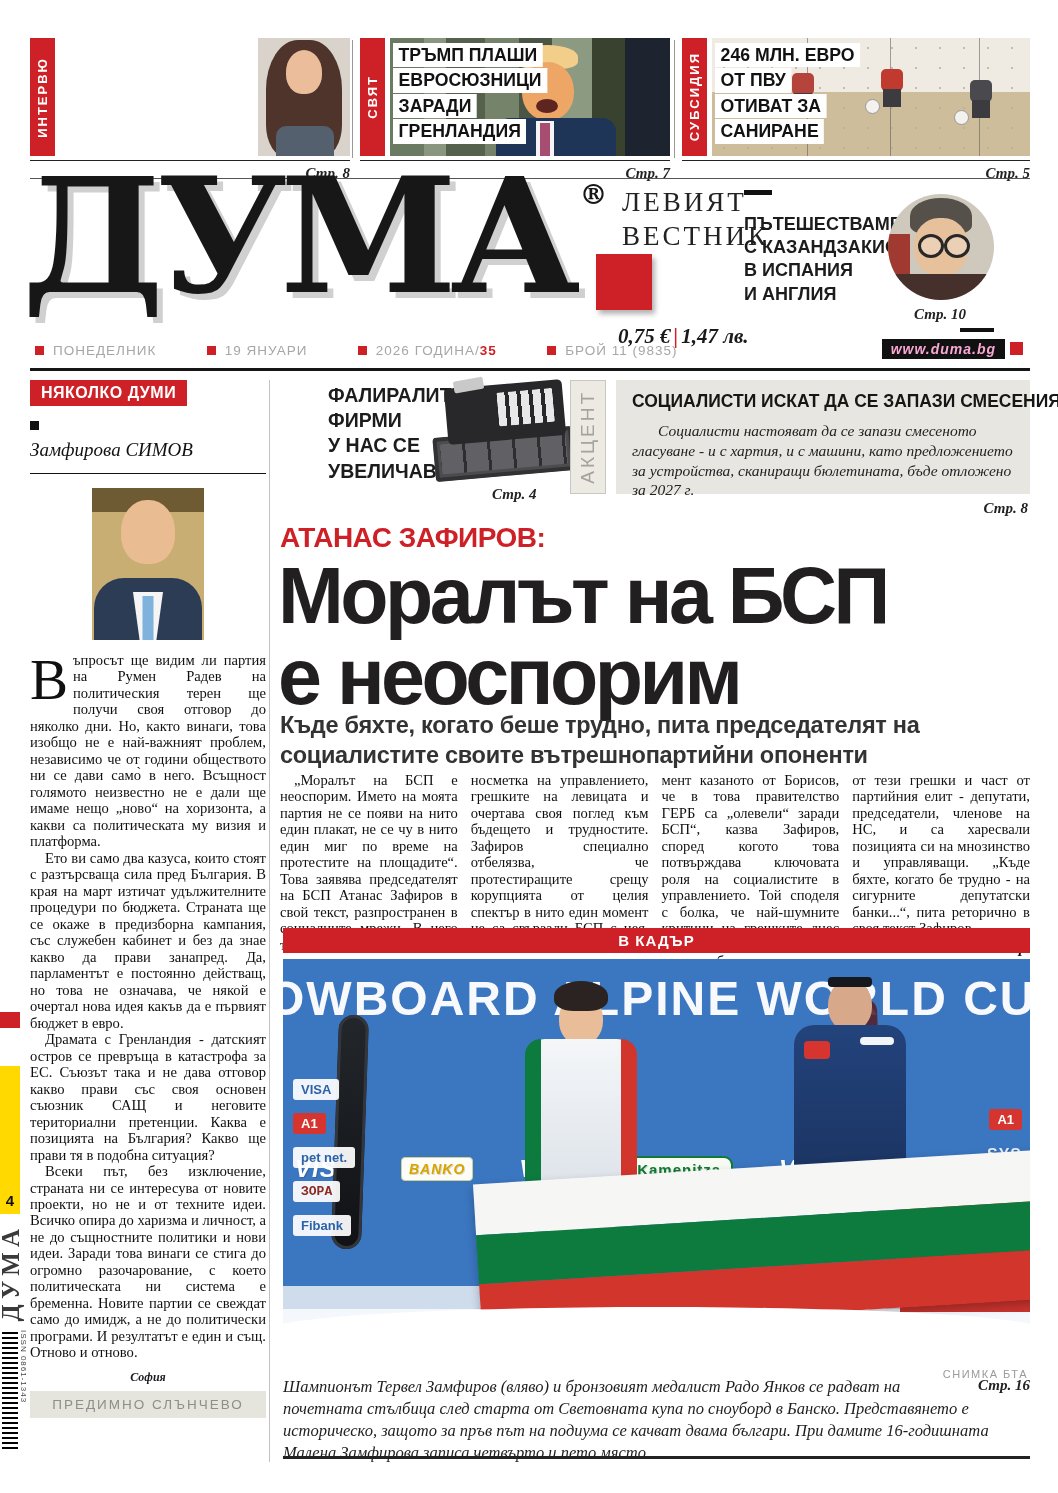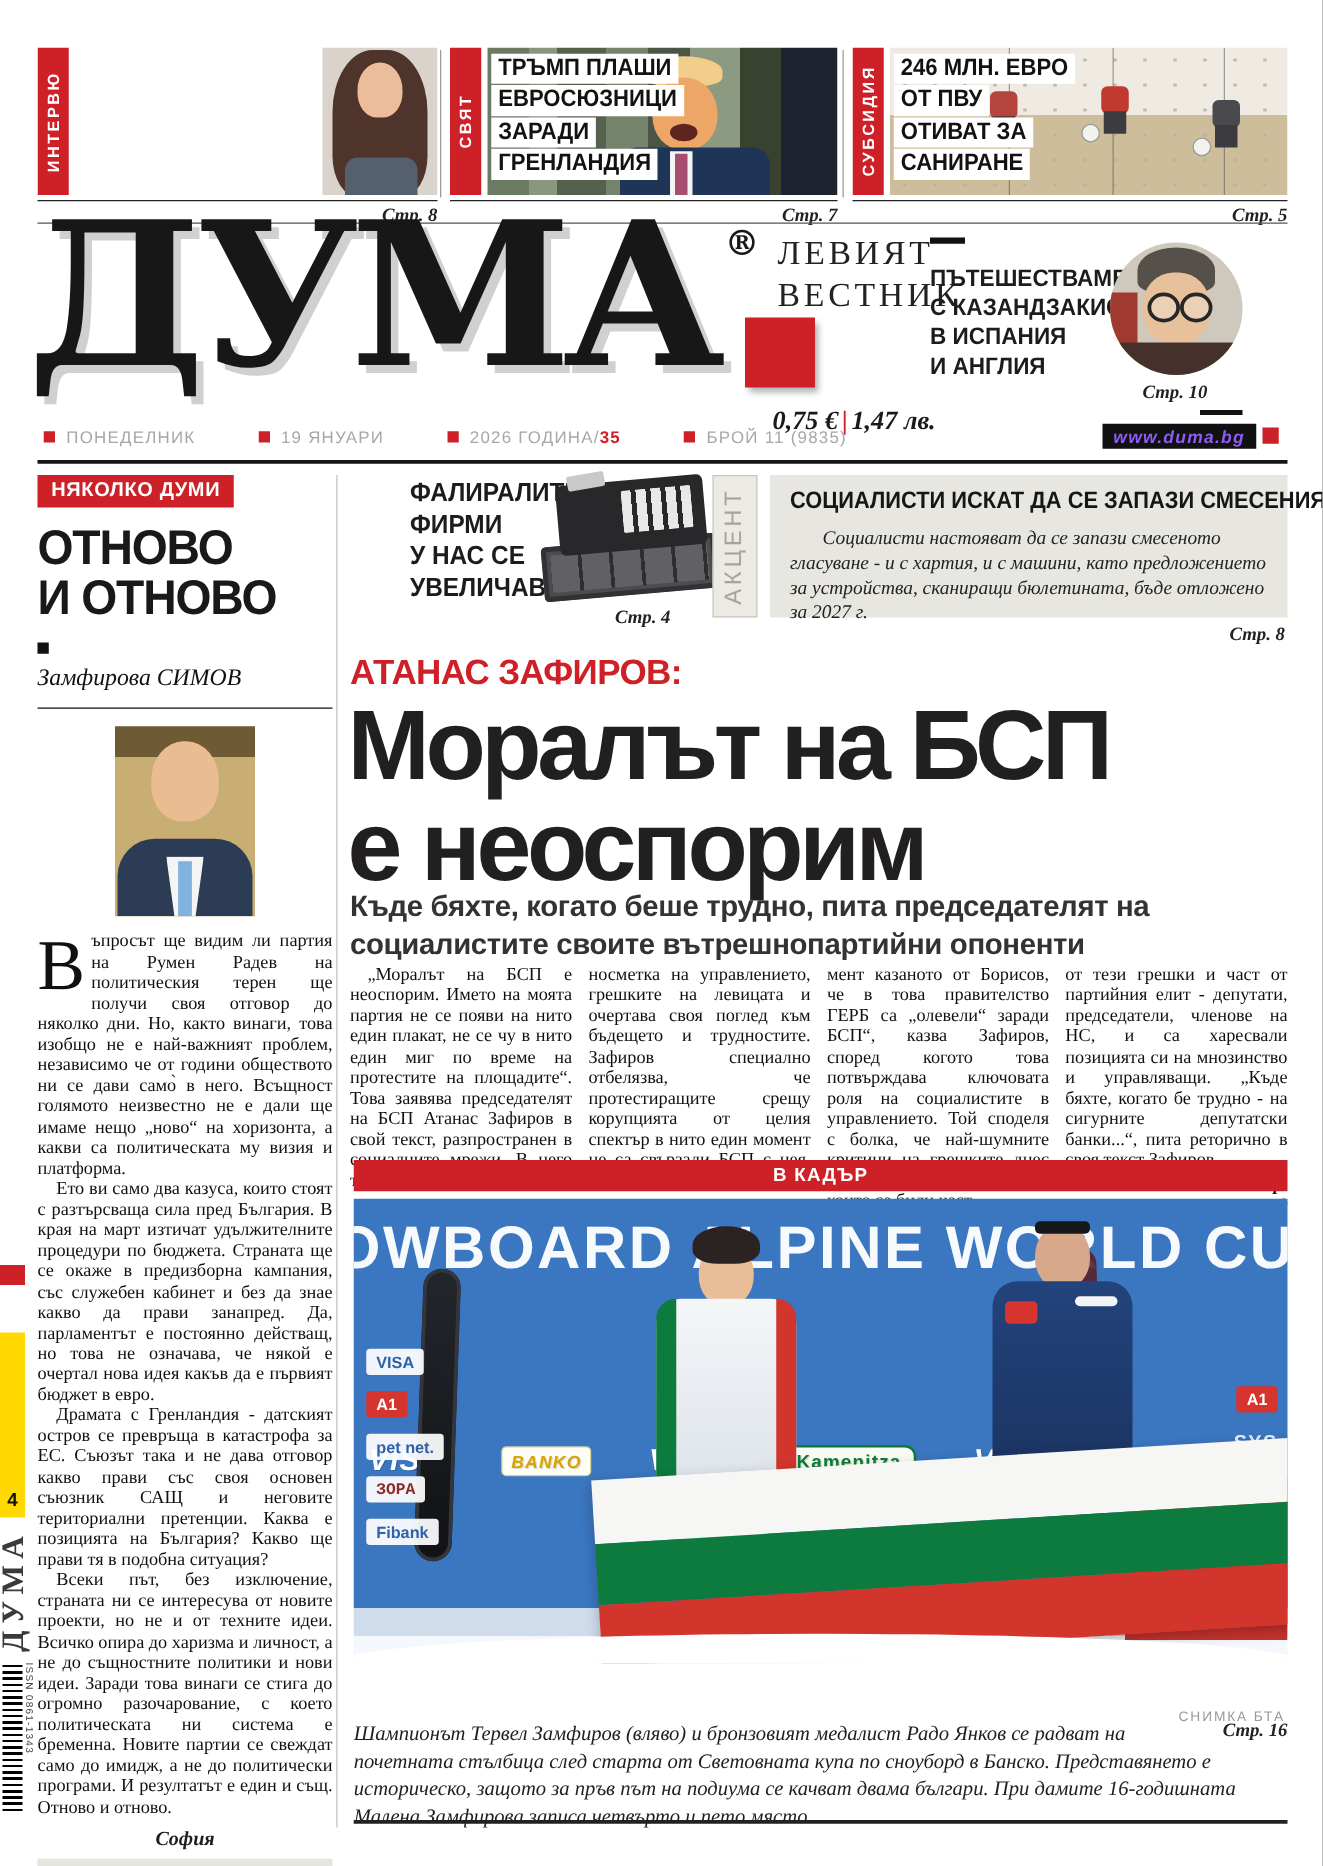--- a/index.html
+++ b/index.html
@@ -67,21 +67,21 @@
   .mh-page{position:absolute;left:884px;top:124px;}
   .mh-page-dash{position:absolute;left:930px;top:146px;width:34px;height:4px;background:#111;}
   .price{position:absolute;left:588px;top:142px;font-family:"Liberation Serif",serif;font-style:italic;font-weight:bold;font-size:21px;color:#1a1a1a;}
   .price .sep{color:var(--red);padding:0 3px;}
 
   
   #dateline{position:absolute;left:35px;top:341px;width:1000px;height:24px;}
   .dl-item{display:inline-flex;align-items:center;margin-right:46px;color:#a7a7a7;font-size:13.5px;letter-spacing:1px;}
   .dl-sq{width:9px;height:9px;background:var(--red);margin-right:9px;}
   .dl-red{color:var(--red);font-weight:bold;}
-  .website{position:absolute;right:30px;top:-2px;background:#111;color:#8b5cf6;font-weight:bold;font-size:14px;
+  .website{position:absolute;right:30px;top:-2px;background:#111;color:#f9a8d4;font-weight:bold;font-size:14px;
            letter-spacing:1px;padding:2px 9px;font-style:italic;}
   .web-sq{position:absolute;right:12px;top:1px;width:13px;height:13px;background:var(--red);}
   .black-rule{position:absolute;left:30px;right:28px;top:368px;height:3px;background:#151515;}
 
   
   .edge-red{position:absolute;left:0;top:1012px;width:20px;height:16px;background:var(--red);}
   .edge-yellow{position:absolute;left:0;top:1066px;width:20px;height:148px;background:#ffd900;
                display:flex;align-items:flex-end;justify-content:center;padding-bottom:5px;box-sizing:border-box;
                font-weight:bold;font-size:15px;color:#111;}
   .edge-duma{position:absolute;left:-3px;top:1224px;writing-mode:vertical-rl;transform:rotate(180deg);
@@ -105,21 +105,21 @@
             background:linear-gradient(180deg,#6e5a33 0 16%,#c9ae74 16% 100%);}
   .po-head{position:absolute;top:12px;left:50%;transform:translateX(-50%);width:54px;height:64px;background:#e9bc92;border-radius:48% 48% 44% 44%;}
   .po-suit{position:absolute;bottom:0;left:2px;right:2px;height:62px;background:#2c3c55;border-radius:30px 30px 0 0;}
   .po-shirt{position:absolute;bottom:0;left:50%;transform:translateX(-50%);width:30px;height:48px;background:#f5f5f5;clip-path:polygon(0 0,100% 0,78% 100%,22% 100%);}
   .po-tie{position:absolute;bottom:0;left:50%;transform:translateX(-50%);width:11px;height:44px;background:#7fb2dd;}
   .op-body{margin-top:12px;font-family:"Liberation Serif",serif;font-size:14.6px;line-height:1.13;
            text-align:justify;color:#101010;}
   .op-body p{margin:0;text-indent:15px;}
   .op-body p.first{text-indent:0;}
   .dropcap{float:left;font-size:57px;line-height:.8;padding:5px 5px 0 0;font-family:"Liberation Serif",serif;}
-  .op-city{text-align:center;font-family:"Liberation Serif",serif;font-weight:bold;font-style:italic;font-size:16px;margin-top:9px;}
+  .op-city{text-align:center;font-family:"Liberation Serif",serif;font-weight:bold;font-style:italic;font-size:12px;margin-top:9px;}
   .wx-cond{margin-top:6px;background:#e5e4dd;color:#8e8e8a;text-align:center;font-size:13.5px;letter-spacing:2px;padding:6px 0;}
 
   
   #main{position:absolute;left:278px;top:380px;width:752px;height:1082px;}
   .bk-title{position:absolute;left:2px;top:2px;font-size:21px;font-weight:900;line-height:1.2;margin-left:48px;}
   .bk-title span{display:block;transform:scaleX(.93);transform-origin:0 50%;white-space:nowrap;}
   .register{position:absolute;left:126px;top:0;width:176px;height:100px;}
   .rg-body{position:absolute;right:16px;top:4px;width:118px;height:56px;background:#28282b;border-radius:5px;transform:rotate(-5deg);}
   .rg-keys{position:absolute;right:10px;top:8px;width:56px;height:34px;
            background:repeating-linear-gradient(90deg,#e8e8e8 0 8px,#28282b 8px 12px),repeating-linear-gradient(0deg,transparent 0 8px,#28282b 8px 12px);border-radius:2px;}
@@ -329,24 +329,20 @@
   <div class="edge-yellow">
       <span>4</span>
     </div>
   <div class="edge-duma">ДУМА</div>
   <div class="edge-barcode"></div>
   <div class="edge-issn">ISSN 0861-1343</div>
   <div class="v-divider"></div>
 
   <div id="leftcol">
     <div class="kicker-box">НЯКОЛКО ДУМИ</div>
-    <div class="op-title">
-      <span>ОТНОВО</span>
-      <span>И ОТНОВО</span>
-    </div>
     <div class="op-bullet"></div>
     <div class="op-author sf">Замфирова СИМОВ</div>
     <div class="op-rule"></div>
     <div class="portrait">
       <div class="po-head"></div>
       <div class="po-suit"></div>
       <div class="po-shirt"></div>
       <div class="po-tie"></div>
     </div>
     <div class="op-body">

